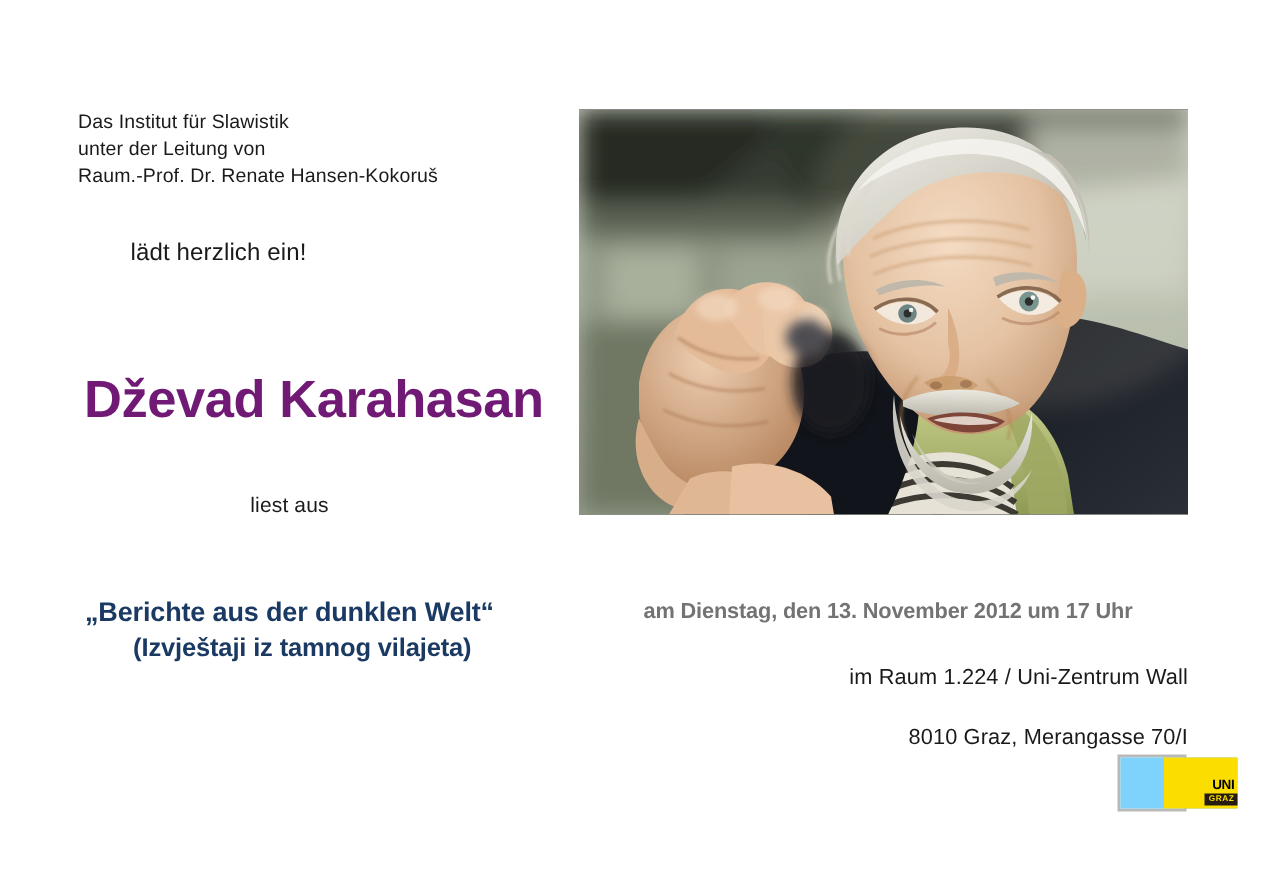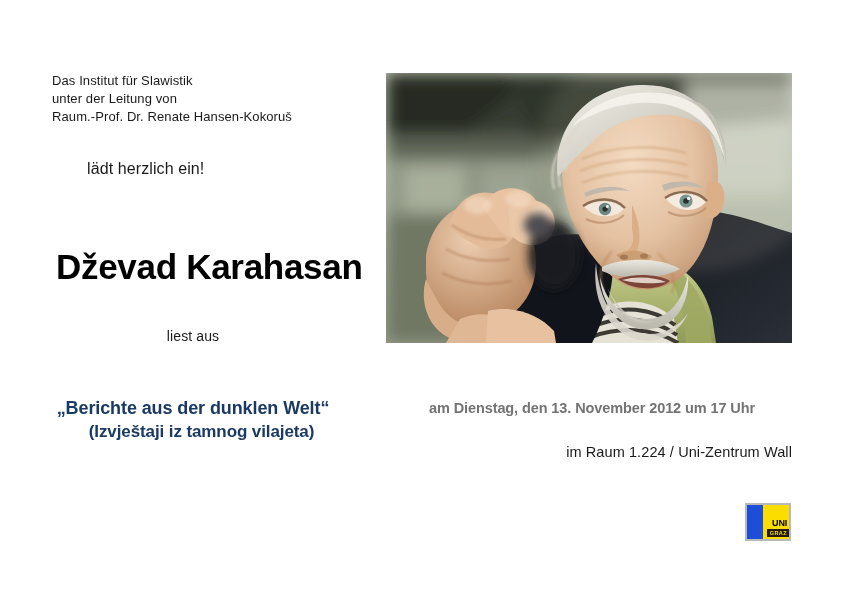--- a/index.html
+++ b/index.html
@@ -45,21 +45,21 @@
     margin-left: 35px;
   }
 
   
   .author-name {
     position: absolute;
     left: 56px;
     top: 247px;
     font-size: 35px;
     font-weight: bold;
-    color: #000000;
+    color: #701a75;
     letter-spacing: -0.3px;
     white-space: nowrap;
     text-align: center;
   }
 
   
   .reads-from {
     position: absolute;
     left: 0px;
     top: 328px;
@@ -134,21 +134,22 @@
     width: 46px;
     height: 38px;
     border: 2px solid #b9b9b9;
     background: #ffffff;
     box-sizing: border-box;
   }
   .uni-logo .logo-inner {
     position: relative;
     width: 100%;
     height: 100%;
-    background: #1d4ed8;
+    background: #7dd3fc;
+    padding-left: 36px;
   }
   .uni-logo .logo-yellow {
     position: absolute;
     right: 0;
     top: 0;
     width: 63%;
     height: 100%;
     background: #fcdd00;
   }
   .uni-logo .logo-uni {
@@ -389,20 +390,21 @@
       </g>
 
       <ellipse cx="300" cy="80" rx="150" ry="120" fill="#fff3dd" opacity="0.10" filter="url(#soft8)"></ellipse>
       <rect x="0" y="0" width="406" height="270" fill="none"></rect>
     </svg>
   </div>
 
   <div class="event-details">
     <span class="ev-date">am Dienstag, den 13. November 2012 um 17 Uhr</span>
     <span class="ev-room">im Raum 1.224 / Uni-Zentrum Wall</span>
+    <span class="ev-address">8010 Graz, Merangasse 70/I</span>
   </div>
 
   <div class="uni-logo">
     <div class="logo-inner">
       <div class="logo-yellow"></div>
       <div class="logo-uni">UNI</div>
       <div class="logo-graz">GRAZ</div>
     </div>
   </div>
 

